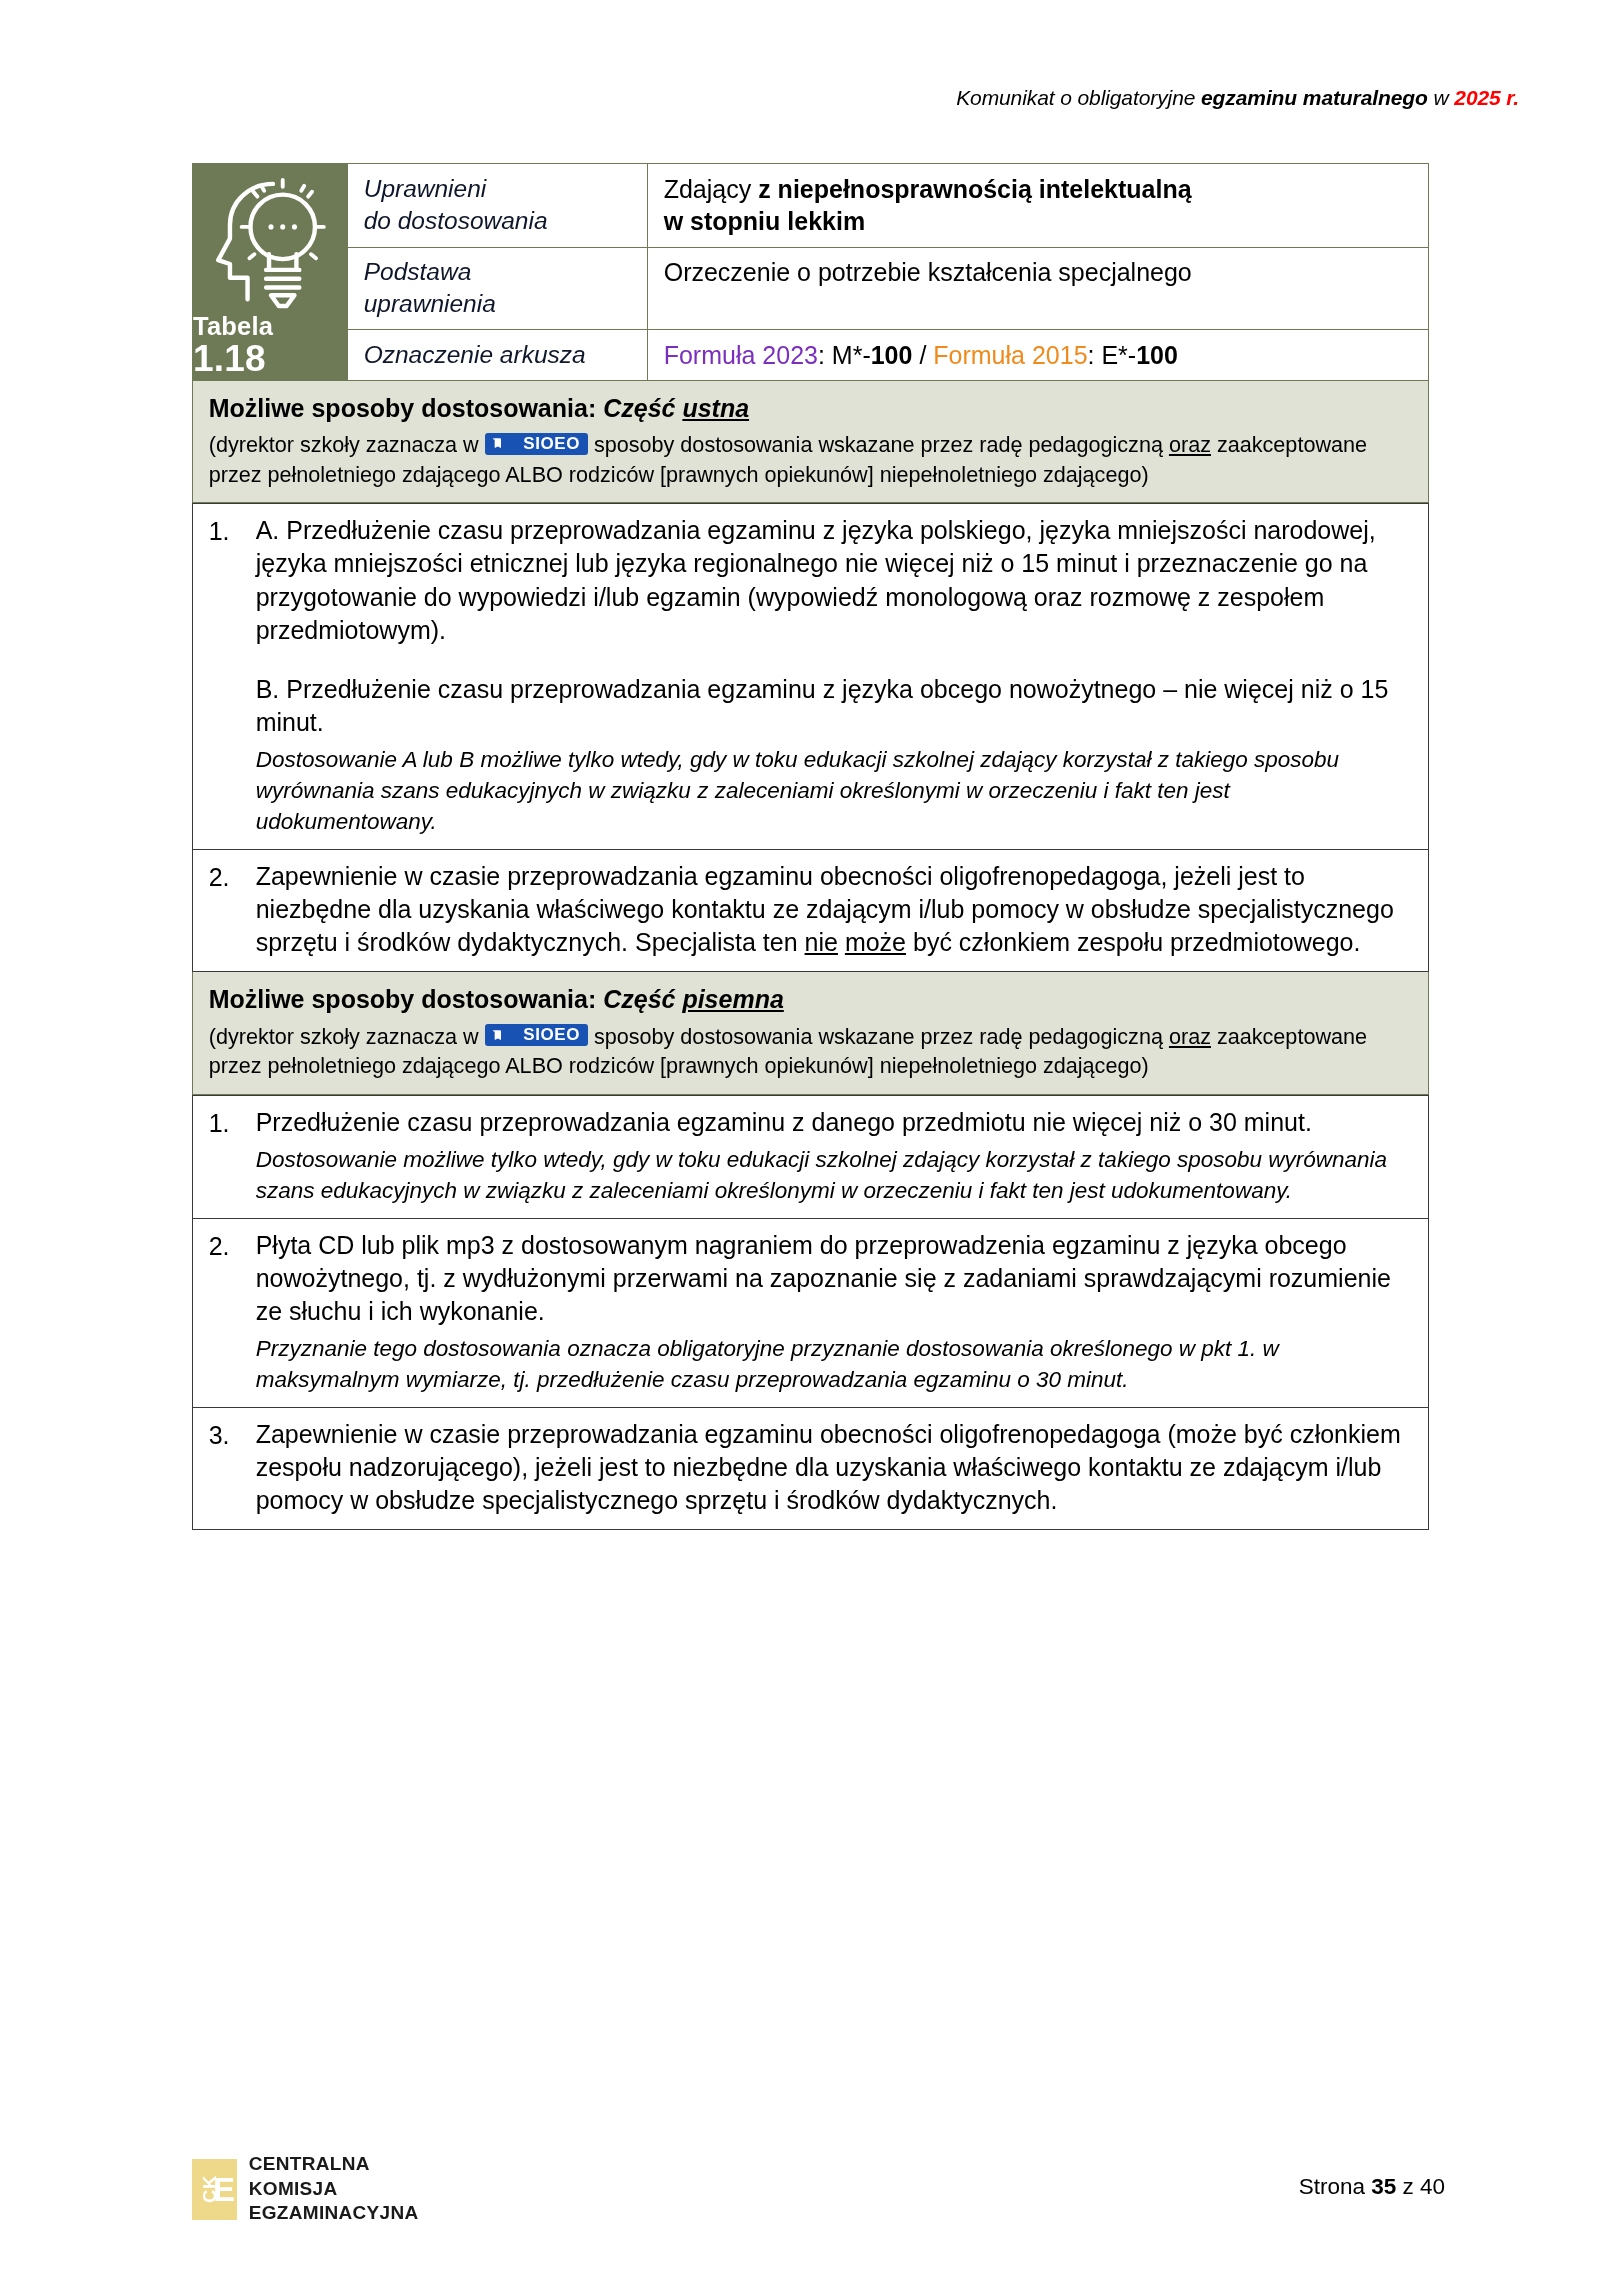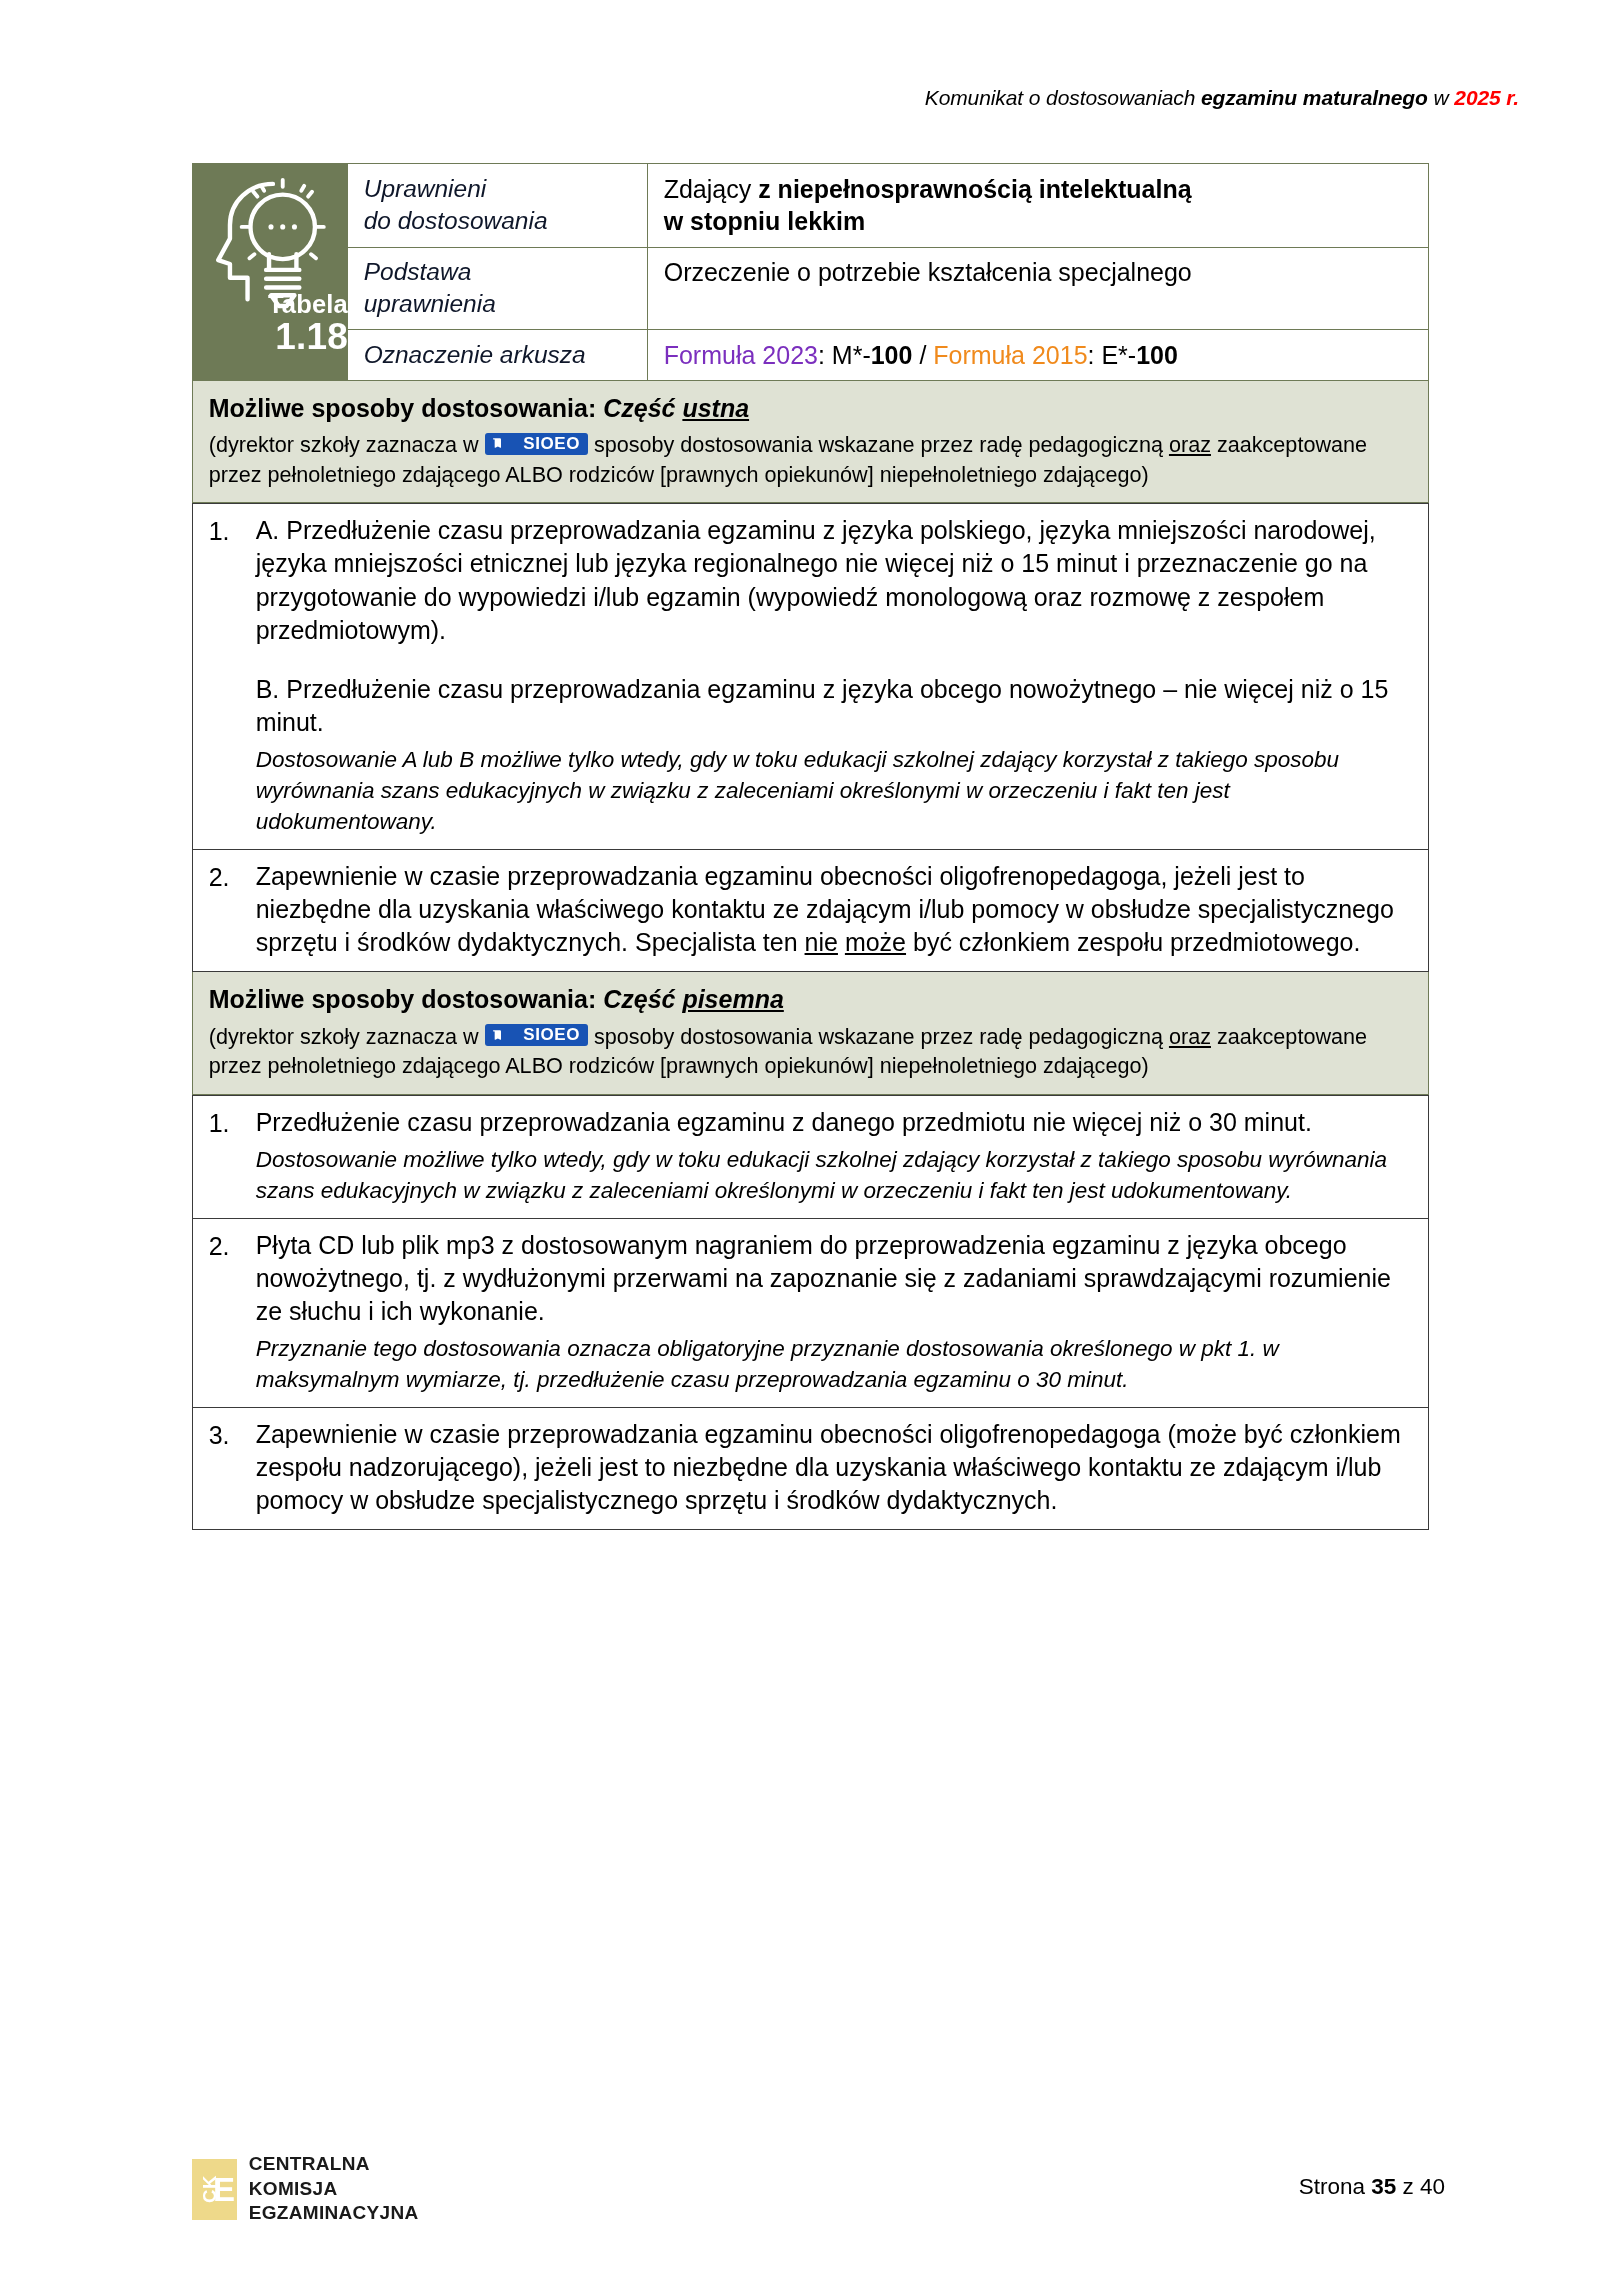--- a/index.html
+++ b/index.html
@@ -43,23 +43,23 @@
     border: 1.5px solid #6e7a56;
     box-sizing: border-box;
   }
   .ident-icon {
     width: 155px;
     flex: 0 0 155px;
     background: #6e7a56;
     position: relative;
     display: flex;
     flex-direction: column;
-    align-items: flex-end;
+    align-items: flex-start;
     justify-content: flex-end;
-    padding-bottom: 23px;
+    padding-bottom: 1px;
     box-sizing: border-box;
   }
   .ident-icon .glyph {
     position: absolute;
     top: 5.9px;
     left: 50%;
     transform: translateX(-50%);
   }
   .ident-icon .tab-word {
     position: relative;
@@ -234,21 +234,21 @@
     top: 2174px;
     font-size: 22.5px;
     white-space: nowrap;
   }
   .page-num b { font-weight: bold; }
 </style>
 </head>
 <body>
 
 <div class="page-header">
-  <span>Komunikat o dostosowaniach </span><b>egzaminu maturalnego</b><span> w </span><span class="year">2025 r.</span>
+  <span>Komunikat o obligatoryjne </span><b>egzaminu maturalnego</b><span> w </span><span class="year">2025 r.</span>
 </div>
 
 <div class="table-wrap">
 
   <div class="ident">
 
     <div class="ident-icon">
       <span class="glyph">
         <svg width="129" height="147" viewBox="0 0 132 150" fill="none" xmlns="http://www.w3.org/2000/svg">
 

